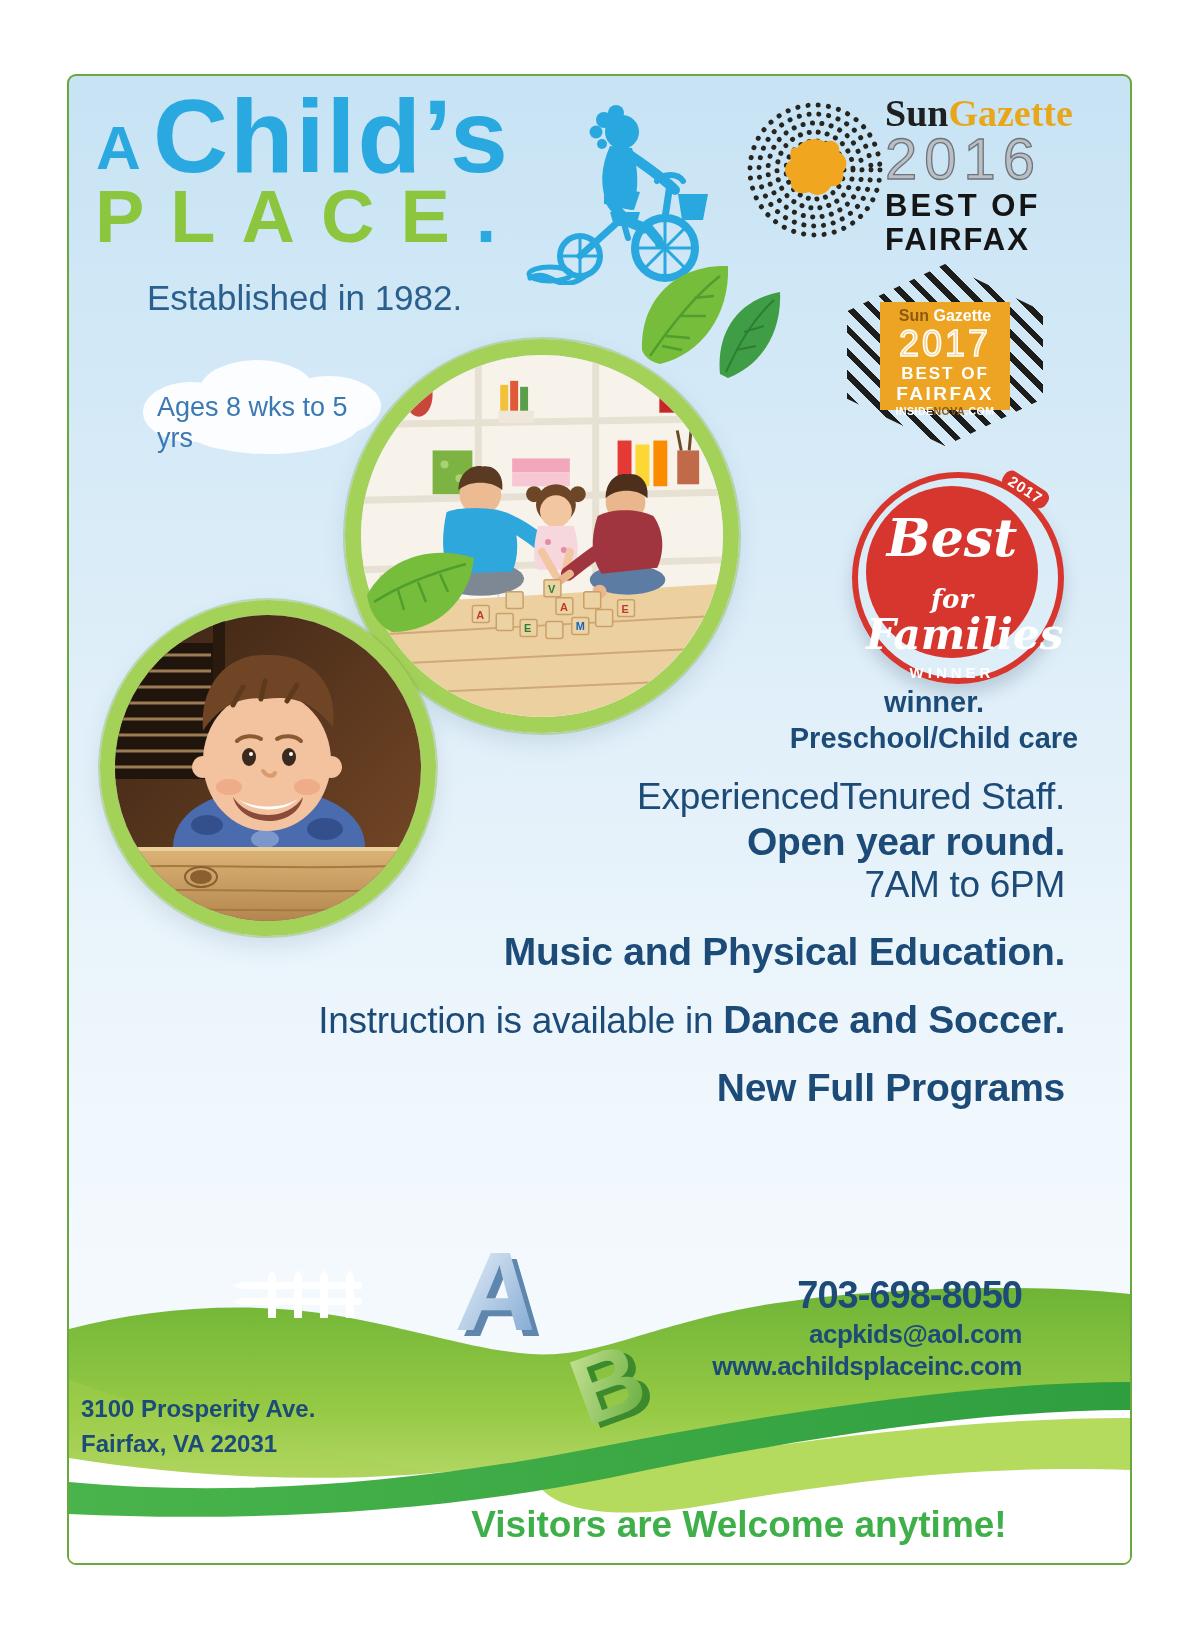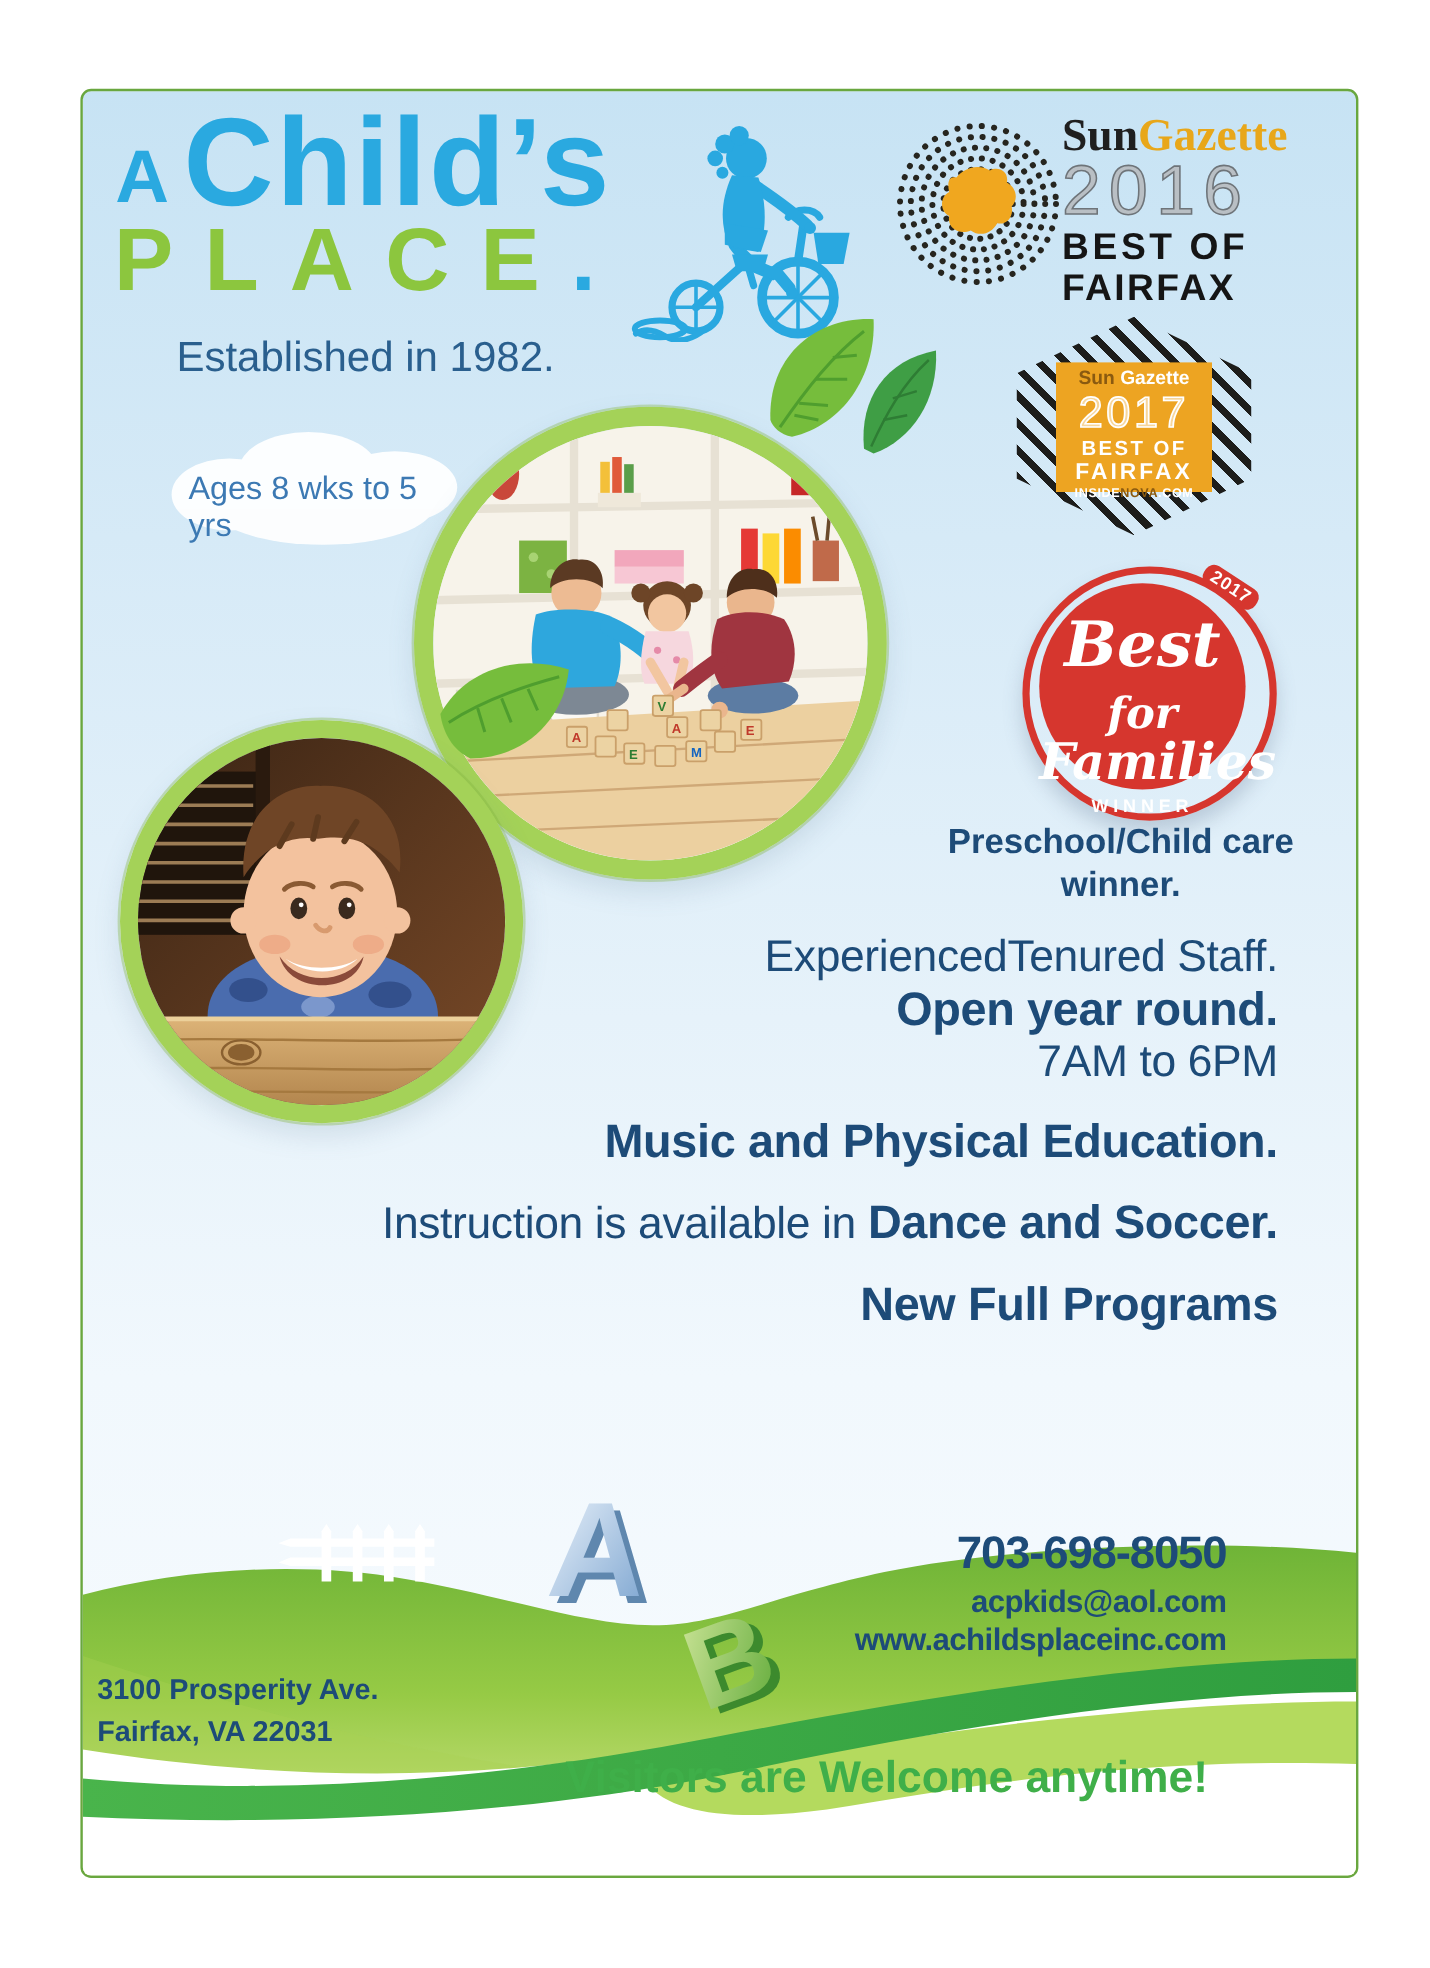--- a/index.html
+++ b/index.html
@@ -48,21 +48,21 @@
   .hex-bestof{font-size:17px;font-weight:bold;color:#ffffff;letter-spacing:2px;margin-top:3px;}
   .hex-fairfax{font-size:19px;font-weight:bold;color:#ffffff;letter-spacing:2.5px;margin-top:2px;}
   .hex-site{font-size:10.5px;font-weight:bold;color:#ffffff;margin-top:3px;letter-spacing:.5px;}
   .hex-site .nv{color:#8a5a10;}
 
   .fam{left:783px;top:396px;width:200px;height:200px;border:6px solid #d6362e;border-radius:50%;
        box-shadow:0 10px 16px rgba(90,110,140,.28);}
   .fam-inner{left:8px;top:8px;width:172px;height:172px;background:#d6362e;border-radius:50%;
              color:#ffffff;text-align:center;font-family:"DejaVu Serif",serif;}
   .fam-best{font-style:italic;font-weight:bold;font-size:52px;line-height:1;margin-top:26px;}
-  .fam-for{font-size:36px;}
+  .fam-for{font-size:26px;}
   .fam-families{font-style:italic;font-weight:bold;font-size:42px;line-height:1;margin-top:-2px;}
   .fam-winner{font-family:"Liberation Sans",sans-serif;font-size:15px;font-weight:bold;letter-spacing:4px;margin-top:8px;}
   .fam-year{left:142px;top:2px;transform:rotate(33deg);background:#d6362e;color:#ffffff;
             font-size:15px;font-weight:bold;padding:1px 7px;border-radius:8px;letter-spacing:1px;}
 
   .category{left:700px;top:608px;width:330px;text-align:center;font-size:29px;font-weight:bold;
             color:#1d4b78;line-height:1.25;}
 
   
   .features{left:180px;top:700px;width:816px;text-align:right;color:#1d4b78;letter-spacing:-0.3px;}
@@ -75,21 +75,21 @@
   
   .footer-svg{left:0px;top:1154px;}
   .fence{left:163px;top:1192px;}
   .letterA{left:380px;top:1148px;}
   .letterB{left:486px;top:1246px;}
   .address{left:12px;top:1316px;font-size:24px;font-weight:bold;color:#1d4b78;line-height:1.45;}
   .contact{left:553px;top:1198px;width:400px;text-align:right;color:#1d4b78;}
   .contact-phone{font-size:38px;font-weight:bold;letter-spacing:-1px;line-height:1.15;}
   .contact-email{font-size:26px;font-weight:bold;letter-spacing:-0.5px;line-height:1.25;}
   .contact-web{font-size:26px;font-weight:bold;letter-spacing:-0.5px;line-height:1.25;}
-  .welcome{left:340px;top:1384px;width:660px;text-align:center;font-size:37px;font-weight:bold;color:#3faf49;}
+  .welcome{left:340px;top:1428px;width:660px;text-align:center;font-size:37px;font-weight:bold;color:#3faf49;}
 </style>
 </head>
 <body>
 
 <div class="page">
   <div class="flyer">
 
     <div class="abs logo-a">A</div>
     <div class="abs logo-childs">Child’s</div>
     <div class="abs logo-place"><span>PLACE</span><span class="logo-period">.</span></div>
@@ -335,22 +335,22 @@
 
     <div class="abs fam">
       <div class="abs fam-inner">
         <div class="fam-best"><span>Best</span><span class="fam-for"> for</span></div>
         <div class="fam-families">Families</div>
         <div class="fam-winner">WINNER</div>
       </div>
       <div class="abs fam-year">2017</div>
     </div>
     <div class="abs category">
+      <div>winner.</div>
       <div>Preschool/Child care</div>
-      <div>winner.</div>
     </div>
 
     <div class="abs features">
       <div class="f-reg mb-s">ExperiencedTenured Staff.</div>
       <div class="f-bold">Open year round.</div>
       <div class="f-reg mb-m">7AM to 6PM</div>
       <div class="f-bold mb-m">Music and Physical Education.</div>
       <div class="f-reg mb-m"><span>Instruction is available in </span><b>Dance and Soccer.</b></div>
       <div class="f-bold mb-m">New Full Programs</div>
     </div>

